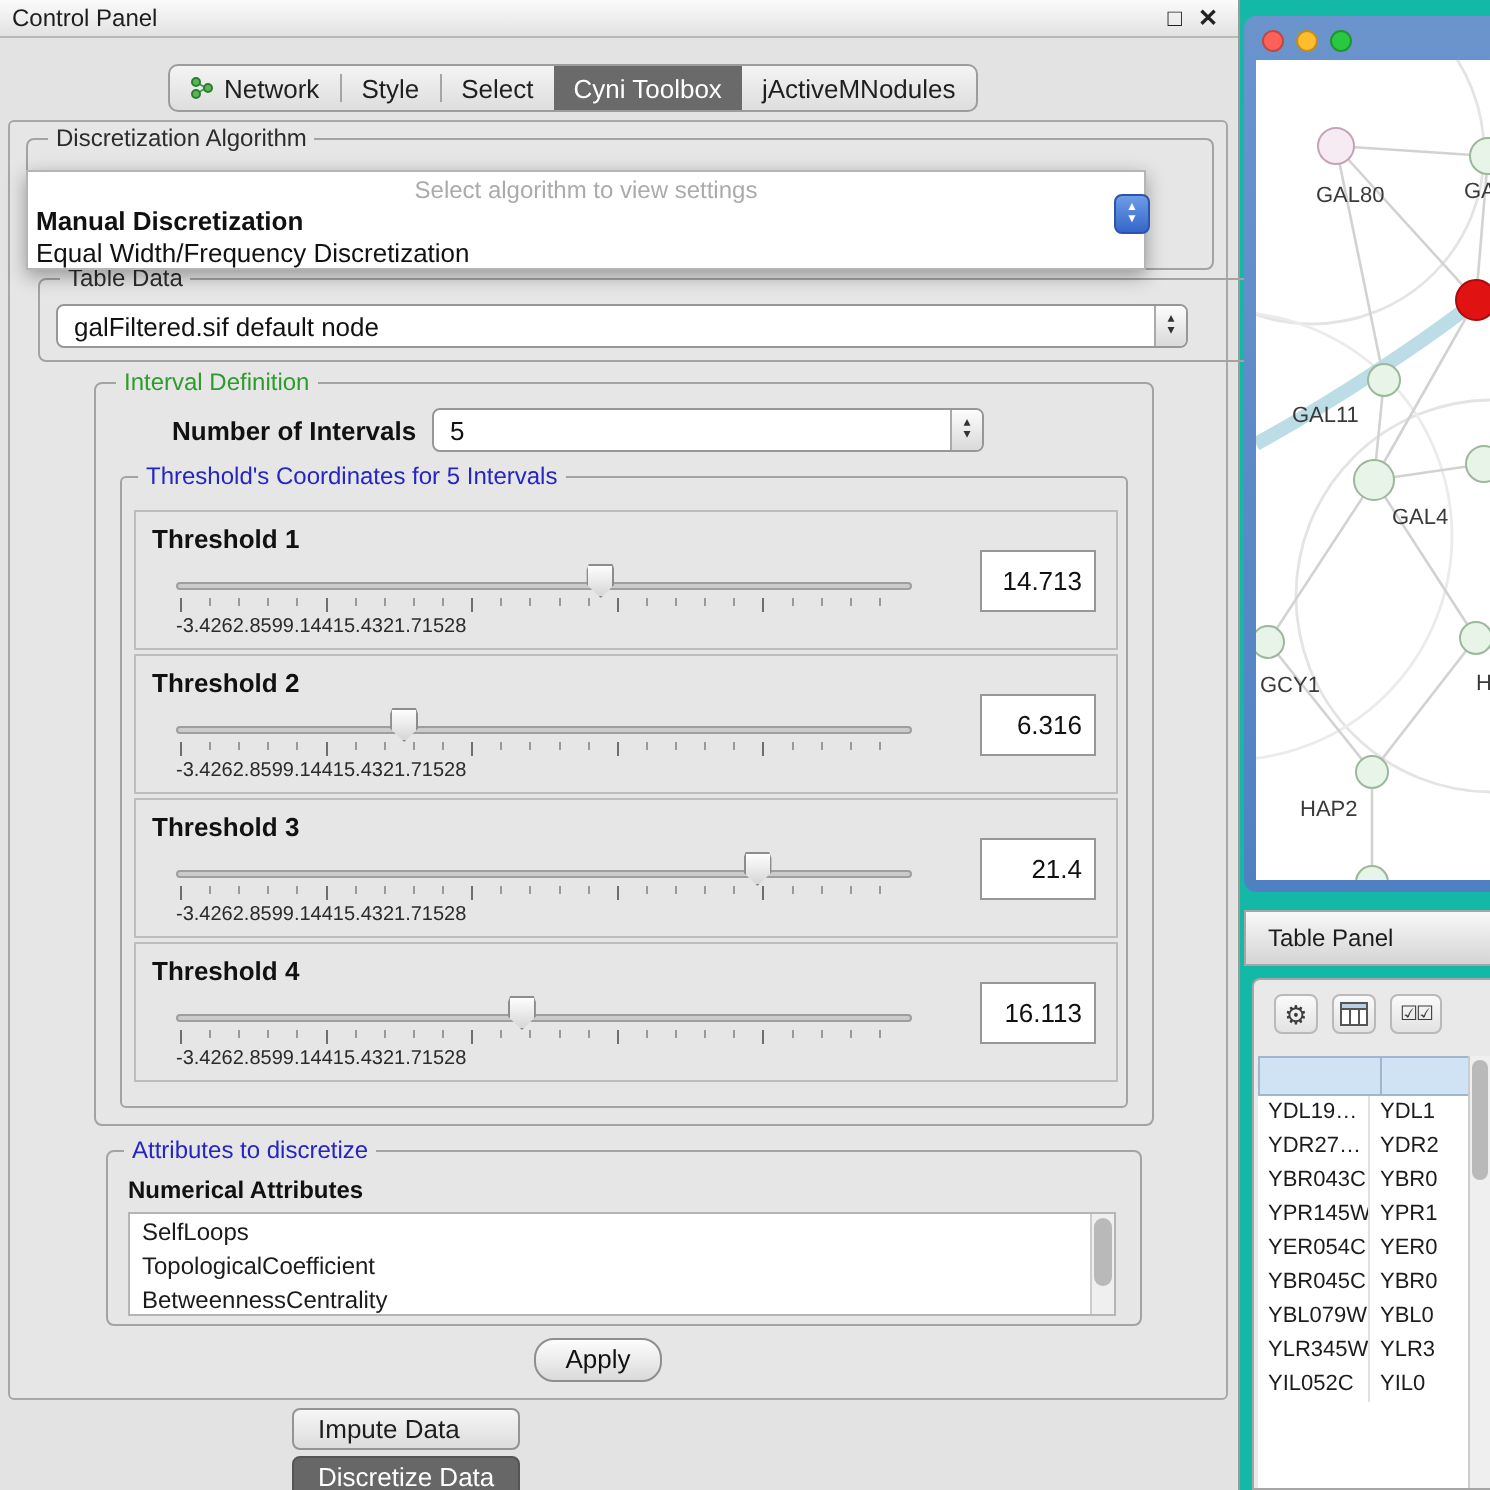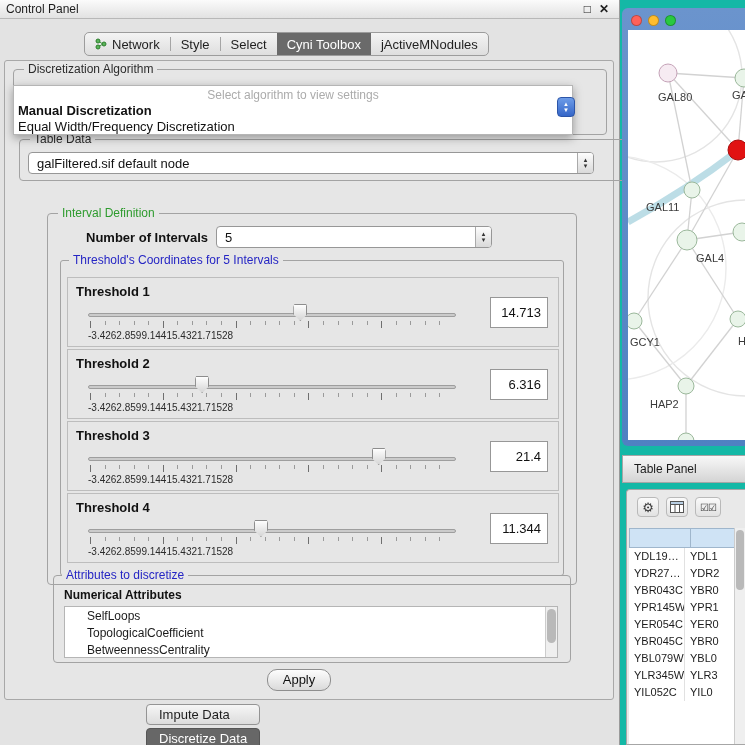--- a/index.html
+++ b/index.html
@@ -32,21 +32,21 @@
   .alg-stepper { position:absolute; left:552px; top:36px; width:18px; height:20px; border-radius:4px; background:linear-gradient(#6d9ce8,#3566c8); border:1px solid #2c55a8; z-index:7; display:flex; flex-direction:column; align-items:center; justify-content:center; color:#fff; font-size:6px; line-height:6px; }
 
   
   .g-td { left:14px; top:78px; width:642px; height:42px; }
   .combo { position:absolute; background:#ffffff; border:1px solid #979797; border-radius:4px; display:flex; align-items:center; overflow:hidden; }
   .combo .ctext { flex:1; font-size:13px; color:#111; padding-left:8px; white-space:nowrap; }
   .combo .stepper { width:16px; align-self:stretch; border-left:1px solid #aaa; background:linear-gradient(#fdfdfd,#d9d9d9); display:flex; flex-direction:column; align-items:center; justify-content:center; font-size:7px; line-height:6px; color:#333; }
   .td-combo { left:8px; top:12px; width:566px; height:22px; }
 
   
-  .g-int { left:42px; top:152px; width:530px; height:372px; }
+  .g-int { left:42px; top:130px; width:530px; height:372px; }
   .nint-label { position:absolute; left:38px; top:16px; font-size:13px; font-weight:bold; color:#111; }
   .nint-combo { left:168px; top:12px; width:276px; height:22px; }
 
   .g-thr { position:absolute; left:12px; top:46px; width:504px; height:316px; border:1px solid #a3a3a3; border-radius:3px; }
   .thr-panel { position:absolute; left:6px; width:492px; height:70px; border:1px solid #bdbdbd; background:#e6e6e6; }
   .thr-label { position:absolute; left:8px; top:6px; font-size:13px; font-weight:bold; color:#111; }
   .slider { position:absolute; left:20px; top:26px; width:368px; height:40px; }
   .track { position:absolute; left:0; right:0; top:9px; height:4px; background:#cbcbcb; border:1px solid #9e9e9e; border-radius:2px; }
   .ticks { position:absolute; left:2px; right:2px; top:17px; height:7px;
            background-image:
@@ -55,21 +55,21 @@
            background-size:100% 7px,100% 4px; background-repeat:no-repeat; }
   .scale { position:absolute; left:0; right:0; top:26px; display:flex; justify-content:flex-start; font-size:10px; color:#2b2b2b; }
   .thumb { position:absolute; top:0; width:14px; height:17px; background:linear-gradient(#fefefe,#d6d6d6); border:1px solid #8d8d8d;
            clip-path:polygon(8% 0,92% 0,100% 18%,100% 60%,50% 100%,0 60%,0 18%); }
   .valbox { position:absolute; right:10px; top:19px; width:58px; height:31px; background:#ffffff; border:1px solid #979797; font-size:13px; color:#111; text-align:right; line-height:29px; padding-right:6px; }
 
   
   .g-attr { left:48px; top:514px; width:518px; height:88px; }
   .attr-head { position:absolute; left:10px; top:12px; font-size:12px; font-weight:bold; color:#111; }
   .attr-list { position:absolute; left:10px; top:30px; width:494px; height:52px; background:#ffffff; border:1px solid #b5b5b5; overflow:hidden; }
-  .attr-item { font-size:12px; color:#1b1b1b; padding:1px 6px 0 6px; line-height:16px; white-space:nowrap;margin-left:16px; }
+  .attr-item { font-size:12px; color:#1b1b1b; padding:1px 6px 0 6px; line-height:16px; white-space:nowrap; }
   .vscroll { position:absolute; right:0; top:0; bottom:0; width:12px; background:#efefef; border-left:1px solid #cccccc; }
   .vscroll .thumbbar { position:absolute; left:1px; right:1px; top:2px; height:34px; background:#b9b9b9; border-radius:5px; }
 
   .applybtn { position:absolute; left:262px; top:608px; width:64px; height:22px; border:1px solid #8e8e8e; border-radius:10px; background:linear-gradient(#fdfdfd,#dadada); font-size:13px; color:#111; text-align:center; line-height:20px; }
 
   .bottomtabs { position:absolute; left:146px; top:704px; display:flex; gap:3px;flex-direction:column; }
   .btab { height:21px; line-height:19px; padding:0 12px; font-size:13px; border:1px solid #949494; border-radius:4px; background:linear-gradient(#f6f6f6,#dcdcdc); color:#1d1d1d; white-space:nowrap; }
   .btab.sel { background:#676767; border-color:#555; color:#ffffff; }
 
   
@@ -238,21 +238,21 @@
               <div class="scale">
                 <span>-3.426</span>
                 <span>2.859</span>
                 <span>9.144</span>
                 <span>15.43</span>
                 <span>21.715</span>
                 <span>28</span>
               </div>
               <div class="thumb" style="left:calc(47% - 7px);"></div>
             </div>
-            <div class="valbox">11.344</div>
+            <div class="valbox">16.113</div>
           </div>
         </div>
       </div>
 
       <div class="group g-attr">
         <span class="gtitle blue" style="left:8px;">Attributes to discretize</span>
         <span class="attr-head">Numerical Attributes</span>
         <div class="attr-list">
           <div class="attr-item">SelfLoops</div>
           <div class="attr-item">TopologicalCoefficient</div>

